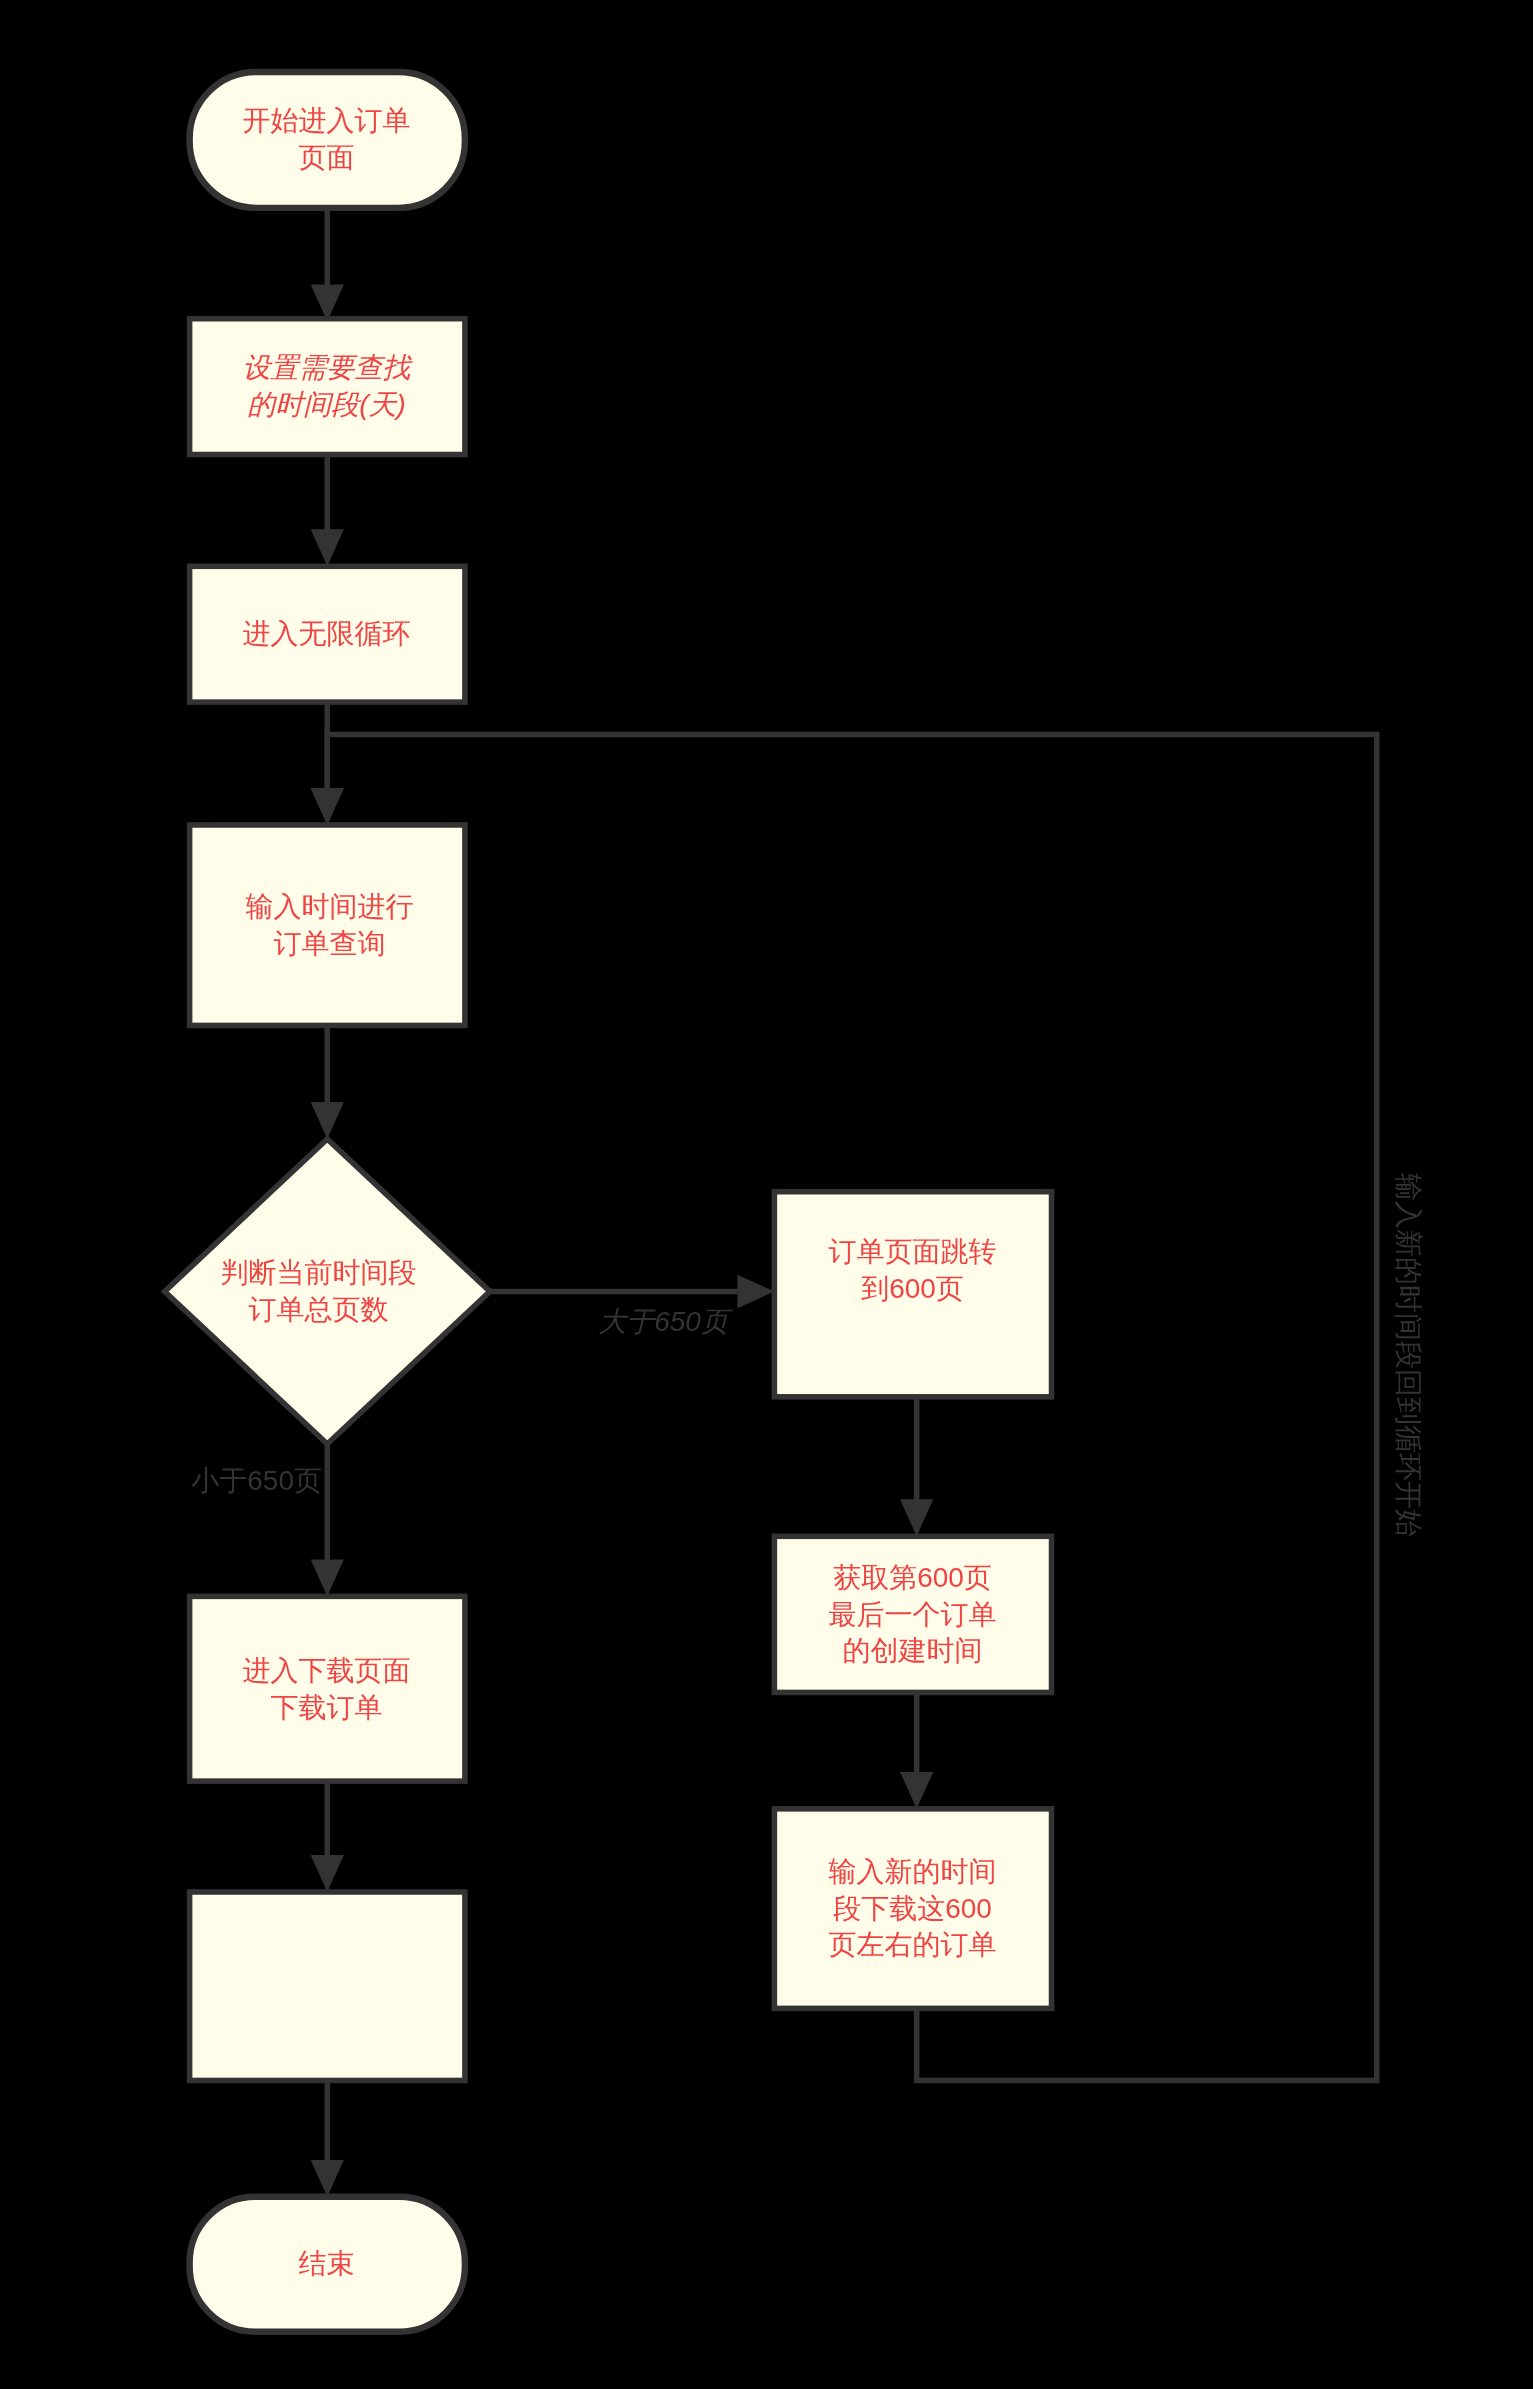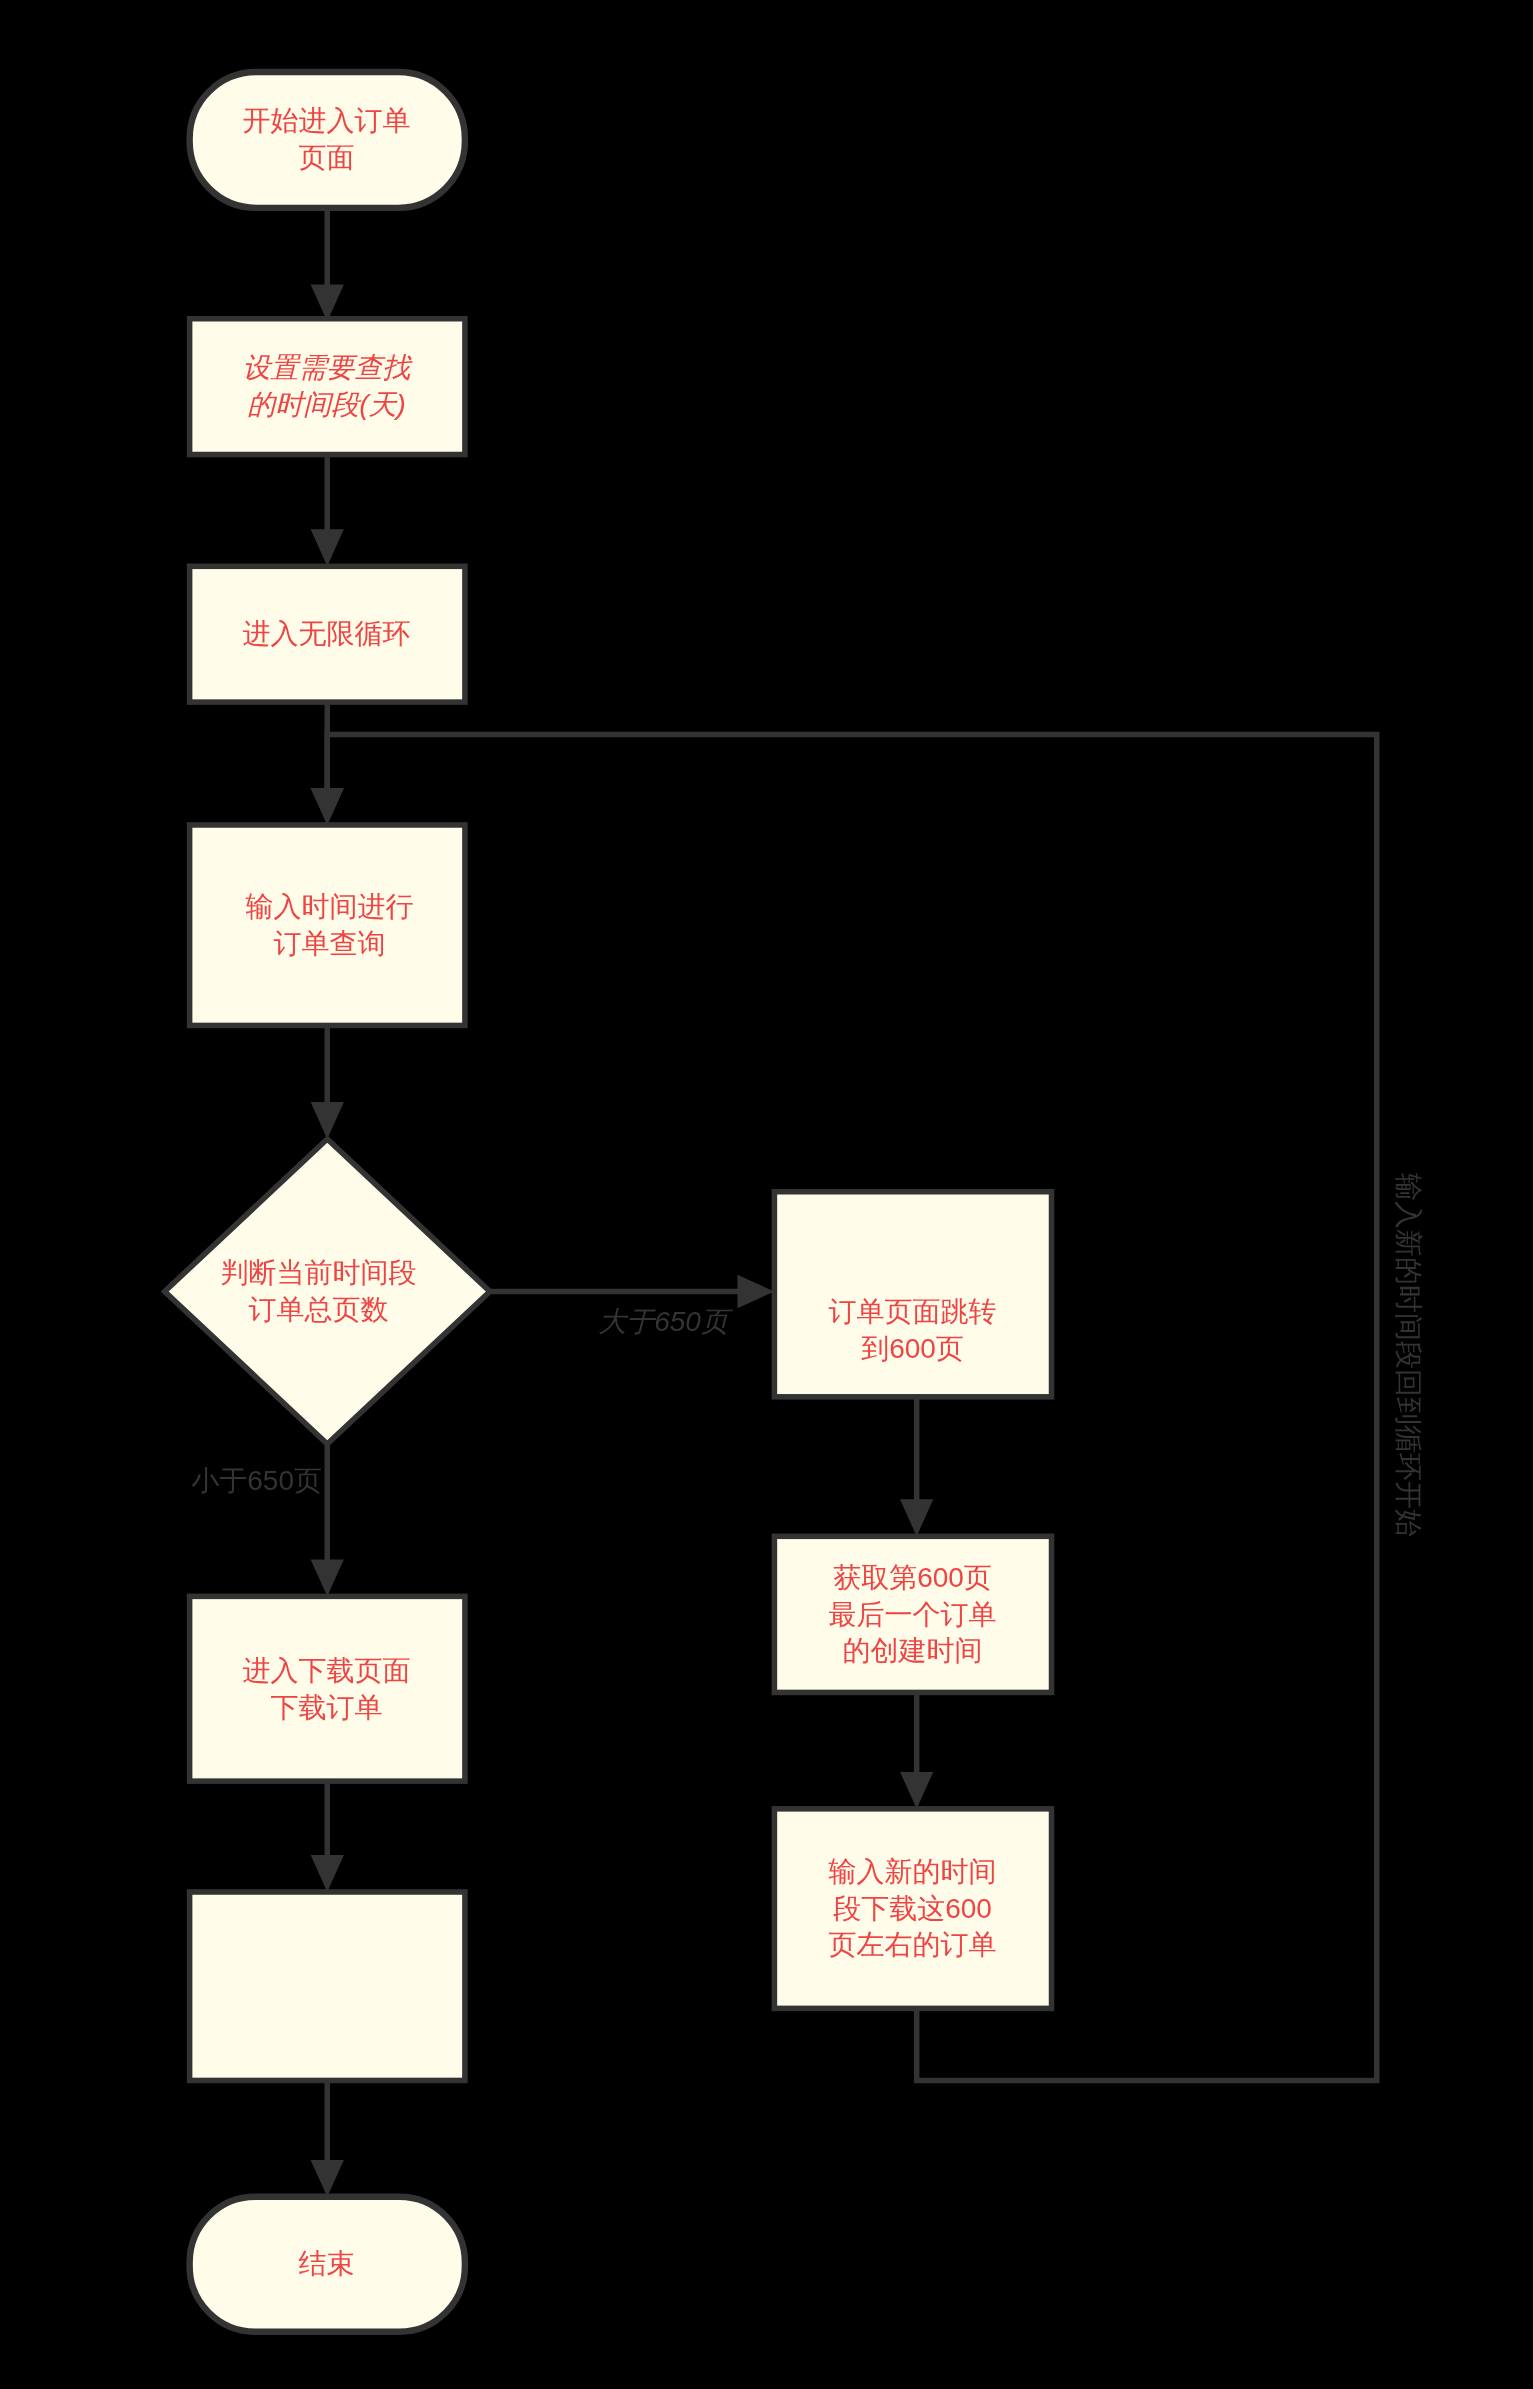--- a/index.html
+++ b/index.html
@@ -167,21 +167,21 @@
 的时间段(天)</div>
 
   <div class="node-label" style="left:189px; top:566px; width:275px; height:136px;">进入无限循环</div>
 
   <div class="node-label" style="left:192px; top:825px; width:275px; height:201px;">输入时间进行
 订单查询</div>
 
   <div class="node-label" style="left:156px; top:1218px; width:325px; height:148px;">判断当前时间段
 订单总页数</div>
 
-  <div class="node-label" style="left:774px; top:1228px; width:277px; height:205px;">订单页面跳转
+  <div class="node-label" style="left:774px; top:1168px; width:277px; height:205px;">订单页面跳转
 到600页</div>
 
   <div class="node-label" style="left:774px; top:1537px; width:277px; height:156px;">获取第600页
 最后一个订单
 的创建时间</div>
 
   <div class="node-label" style="left:774px; top:1809px; width:277px; height:200px;">输入新的时间
 段下载这600
 页左右的订单</div>
 

